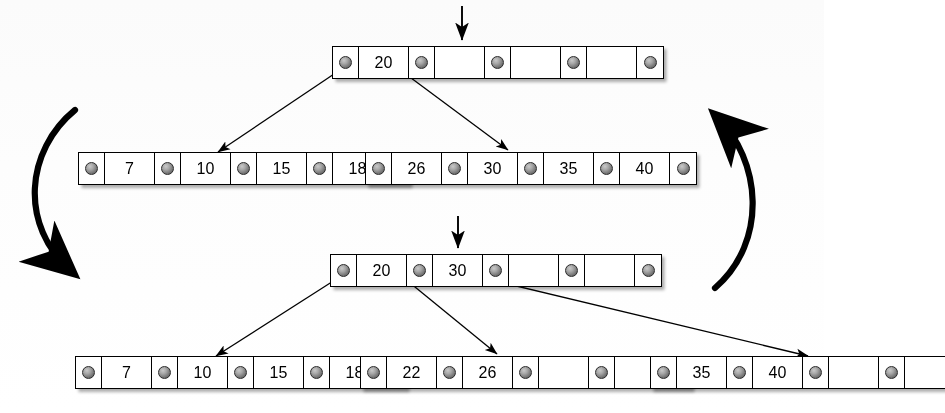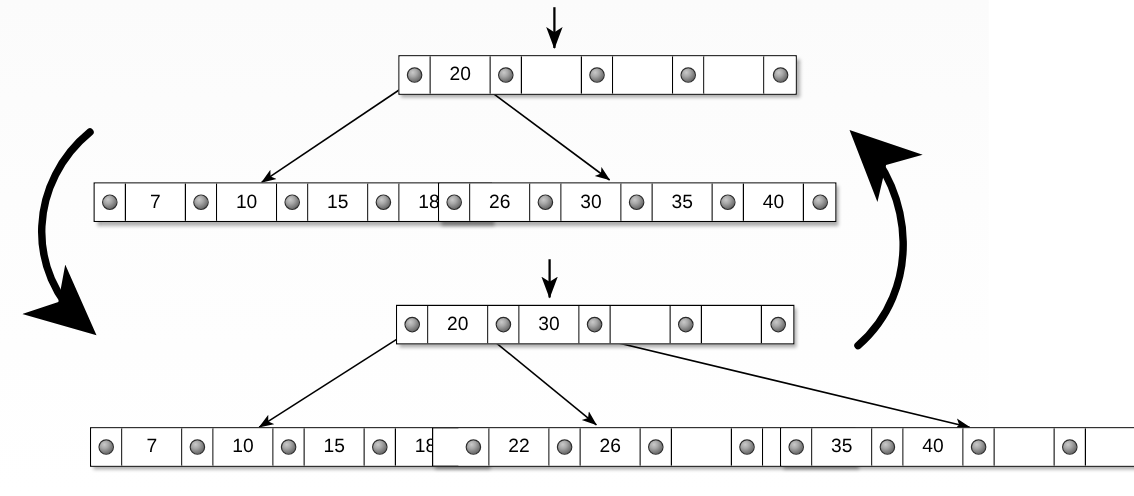--- a/index.html
+++ b/index.html
@@ -72,21 +72,21 @@
     border: 1.3px solid #2b2b2b;
     box-sizing: border-box;
   }
 
   
   #node-top-root      { left: 332px; top: 46px; }
   #node-mid-left      { left: 78px;  top: 152px; }
   #node-mid-right     { left: 365px; top: 152px; }
   #node-bot-root      { left: 330px; top: 254px; }
   #node-bot-left      { left: 75px;  top: 356px; }
-  #node-bot-middle    { left: 360px; top: 356px; padding-left: 21px; }
+  #node-bot-middle    { left: 360px; top: 356px; }
   #node-bot-right     { left: 650px; top: 356px; }
 </style>
 </head>
 <body>
 
 <div id="canvas">
 
   <svg id="edges" viewBox="0 0 945 413" xmlns="http://www.w3.org/2000/svg">
     <defs>
       <marker id="ah" markerWidth="11" markerHeight="11" refX="9.2" refY="4" orient="auto">

